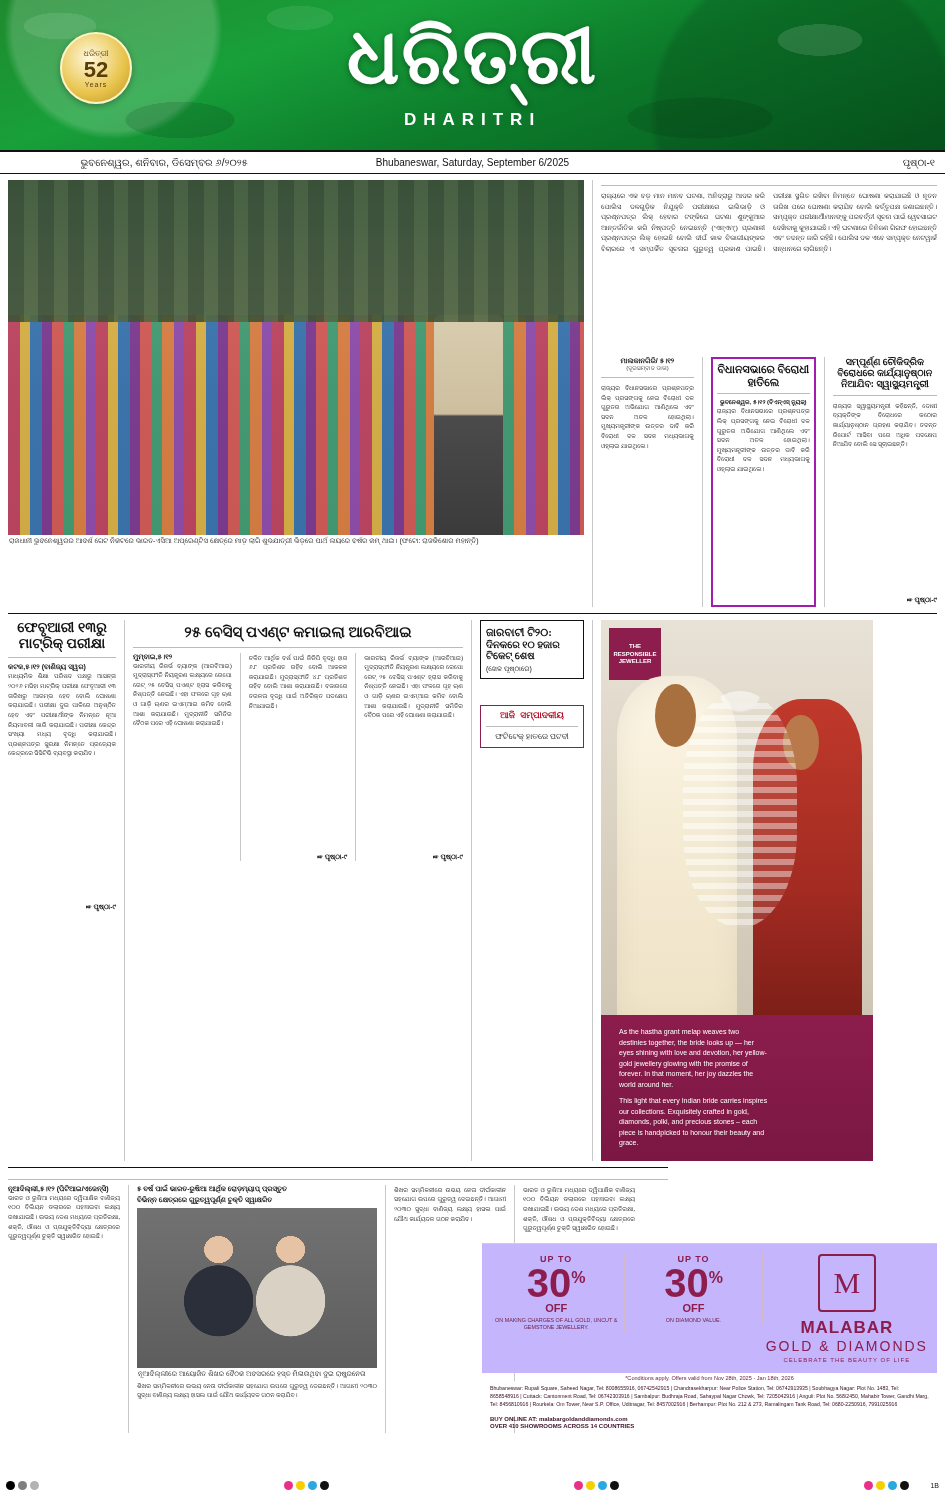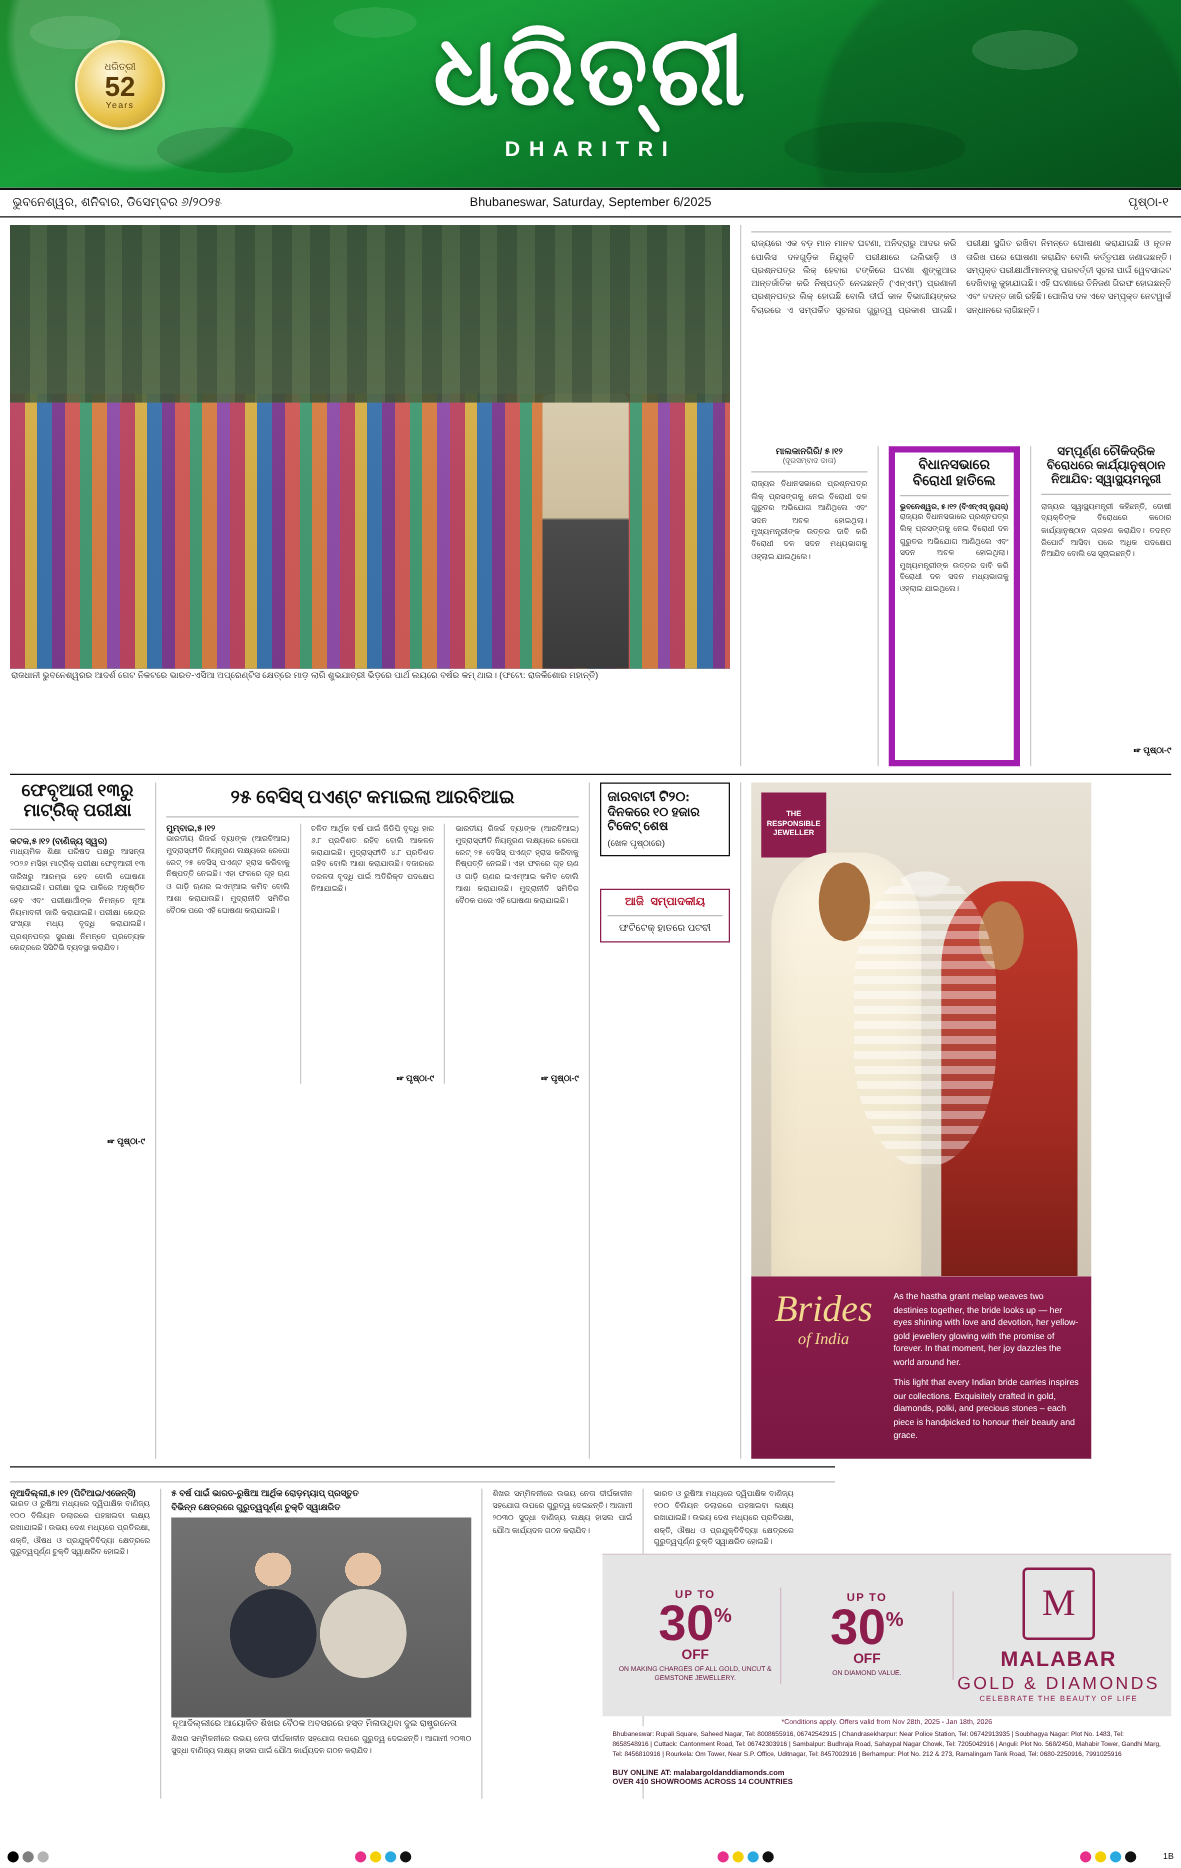--- a/index.html
+++ b/index.html
@@ -58,21 +58,21 @@
   }
   .badge .b1 { font-size:8px; font-family:"Liberation Serif",serif; }
   .badge .b2 { font-size:22px; font-weight:bold; line-height:1; }
   .badge .b3 { font-size:7px; letter-spacing:1px; }
 
   
   .dateline {
     height:24px; border-top:2px solid #111; border-bottom:1.5px solid #111;
     display:flex; align-items:center; font-size:10px; padding:0 10px;
   }
-  .dateline .left { flex:1; text-align:left; }
+  .dateline .left { flex:1; text-align:center; }
   .dateline .center { flex:1; text-align:center; }
   .dateline .right { flex:1; text-align:right; }
 
   
   .content { padding:6px 8px 0 8px; }
   .row { display:flex; gap:8px; }
   .rule-v { width:1px; background:#c9c9c9; }
   .hr { border:0; border-top:1px solid #111; margin:6px 0; }
   .hr-thin { border:0; border-top:1px solid #bbb; margin:5px 0; }
 
@@ -87,21 +87,21 @@
   }
   .body-text {
     font-size:6.2px; line-height:1.55; text-align:justify; color:#1a1a1a;
     font-family:"Liberation Serif", serif;
   }
   .body-text.s7 { font-size:6.8px; }
   .dateline-sm { font-size:7px; font-weight:bold; }
   .cont { font-size:7px; font-weight:bold; text-align:right; }
 
   .boxed { border:1.5px solid #111; padding:5px; }
-  .boxed-thin { border:5px solid #a21caf; padding:4px; }
+  .boxed-thin { border:2px solid #a21caf; padding:4px; }
 
   
   .crowd {
     background:
       linear-gradient(180deg,#cfd6d8 0%, #b9c2c4 22%, #9aa2a2 40%, #7d8583 60%, #6d7472 100%);
     position:relative;
   }
   .crowd:before {
     content:""; position:absolute; left:0; right:0; top:38%; bottom:0;
     background:
@@ -180,21 +180,21 @@
     background:linear-gradient(180deg,#8c1d4d 0%, #7a1742 100%);
     color:#fff; display:flex; padding:12px 10px;
   }
   .ad-brides .logo {
     width:38%; text-align:center; font-family:"Liberation Serif", serif;
   }
   .ad-brides .logo .l1 { font-size:30px; font-style:italic; color:#f3d98f; line-height:1; }
   .ad-brides .logo .l2 { font-size:13px; font-style:italic; color:#f3d98f; }
   .ad-brides .copy { width:62%; font-size:7px; line-height:1.5; padding-left:8px; }
   .ad-offers {
-    background:#e5e5e5; display:flex; align-items:center; border-top:1px solid #d9c7d2;
+    background:#c4b5fd; display:flex; align-items:flex-start; border-top:1px solid #d9c7d2;
     padding:10px 6px;
   }
   .off-col { flex:1; text-align:center; color:#8c1d4d; border-right:1px solid #d4b9c8; padding:0 4px; }
   .off-col:last-child { border-right:0; }
   .off-col .up { font-size:9px; letter-spacing:1px; font-weight:bold; }
   .off-col .pct { font-size:40px; font-weight:bold; line-height:.95; }
   .off-col .pct sup { font-size:16px; }
   .off-col .off { font-size:11px; font-weight:bold; }
   .off-col .note { font-size:5.4px; color:#6d2147; line-height:1.3; margin-top:3px; }
   .mal-logo { width:38%; text-align:center; }
@@ -337,24 +337,20 @@
       <div style="width:272px;" class="ad">
         <div class="ad-photo">
           <div class="ad-badge">THE RESPONSIBLE JEWELLER</div>
           <div class="groom"></div>
           <div class="groom-head"></div>
           <div class="bride"></div>
           <div class="bride-head"></div>
           <div class="garland"></div>
         </div>
         <div class="ad-brides">
-          <div class="logo">
-            <div class="l1">Brides</div>
-            <div class="l2">of India</div>
-          </div>
           <div class="copy">
             <div>As the hastha grant melap weaves two destinies together, the bride looks up — her eyes shining with love and devotion, her yellow-gold jewellery glowing with the promise of forever. In that moment, her joy dazzles the world around her.</div>
             <div style="margin-top:6px;">This light that every Indian bride carries inspires our collections. Exquisitely crafted in gold, diamonds, polki, and precious stones – each piece is handpicked to honour their beauty and grace.</div>
           </div>
         </div>
       </div>
     </div>
 
     <hr class="hr" style="width:660px; margin-left:0;">
 

